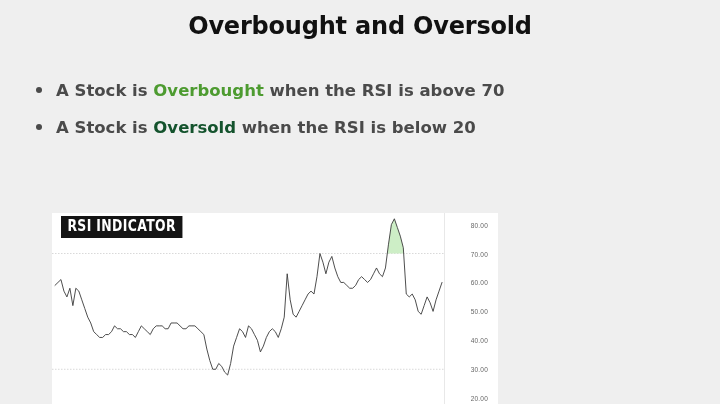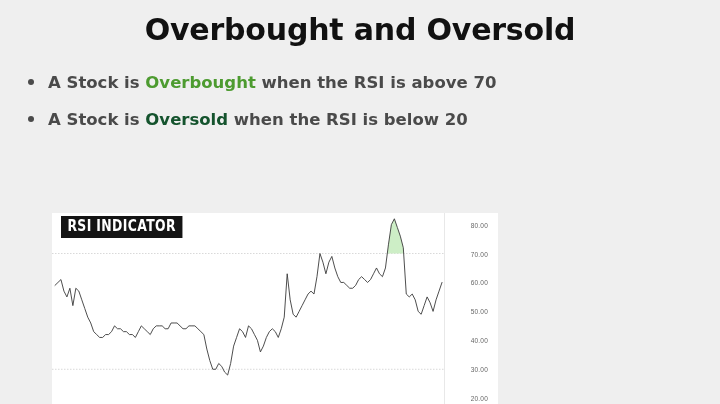--- a/index.html
+++ b/index.html
@@ -20,33 +20,33 @@
     width: 720px;
     height: 404px;
     background: #efefef;
   }
   #slide-title {
     position: absolute;
     left: 0;
     top: 12px;
     width: 720px;
     text-align: center;
-    font-size: 30px;
+    font-size: 24px;
     font-weight: bold;
     color: #111111;
     letter-spacing: -0.2px;
     font-family: "DejaVu Sans", sans-serif;
   }
   #bullet-list {
     position: absolute;
     left: 26px;
     top: 70px;
     width: 600px;
     list-style: none;
-    margin: 0;
+    margin: 8px;
     padding: 0;
   }
   .bullet-item {
     position: relative;
     padding-left: 22px;
     font-size: 16.5px;
     font-weight: bold;
     color: #4a4a4a;
     line-height: 25px;
     margin-bottom: 12px;

